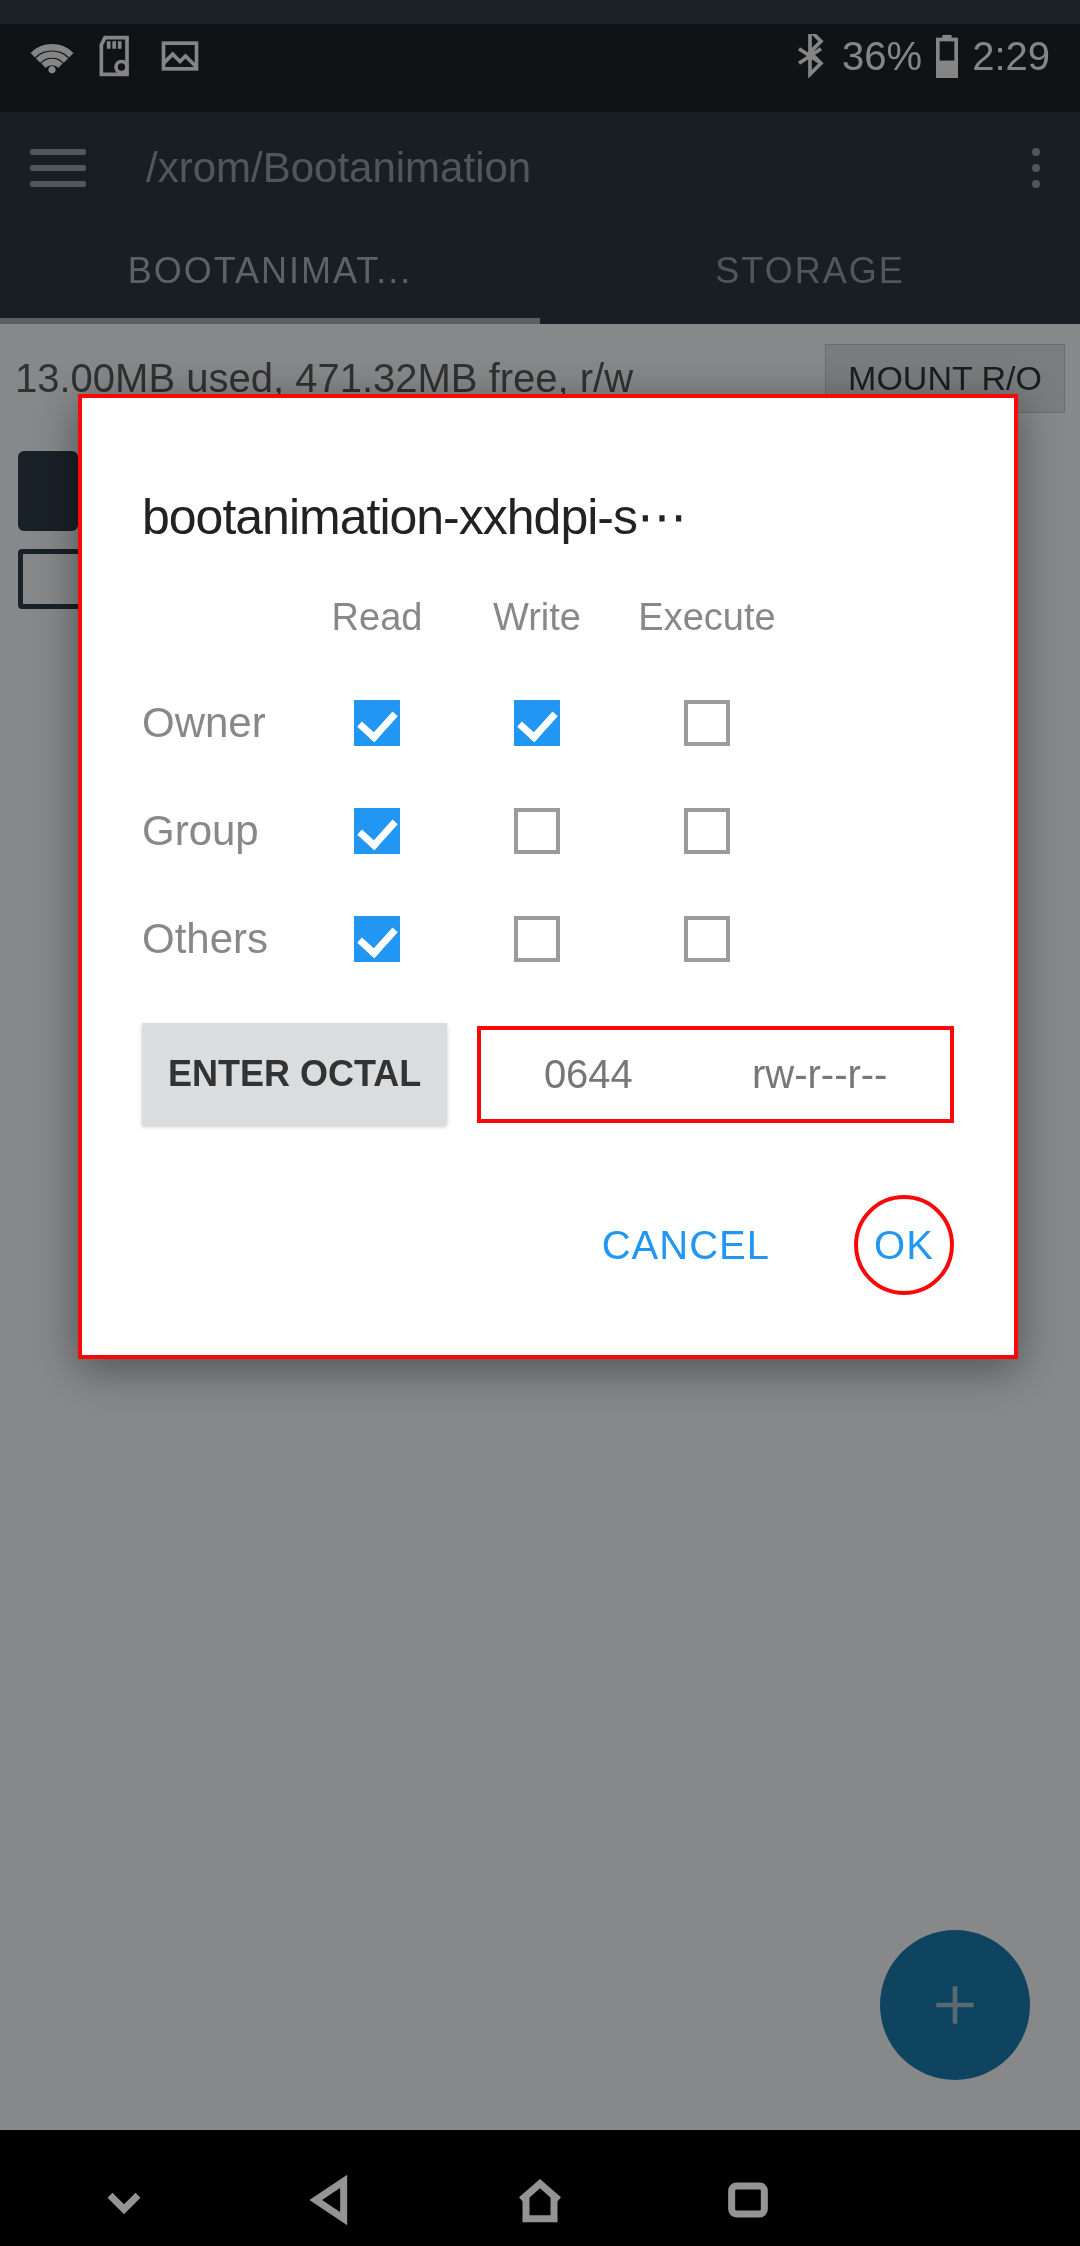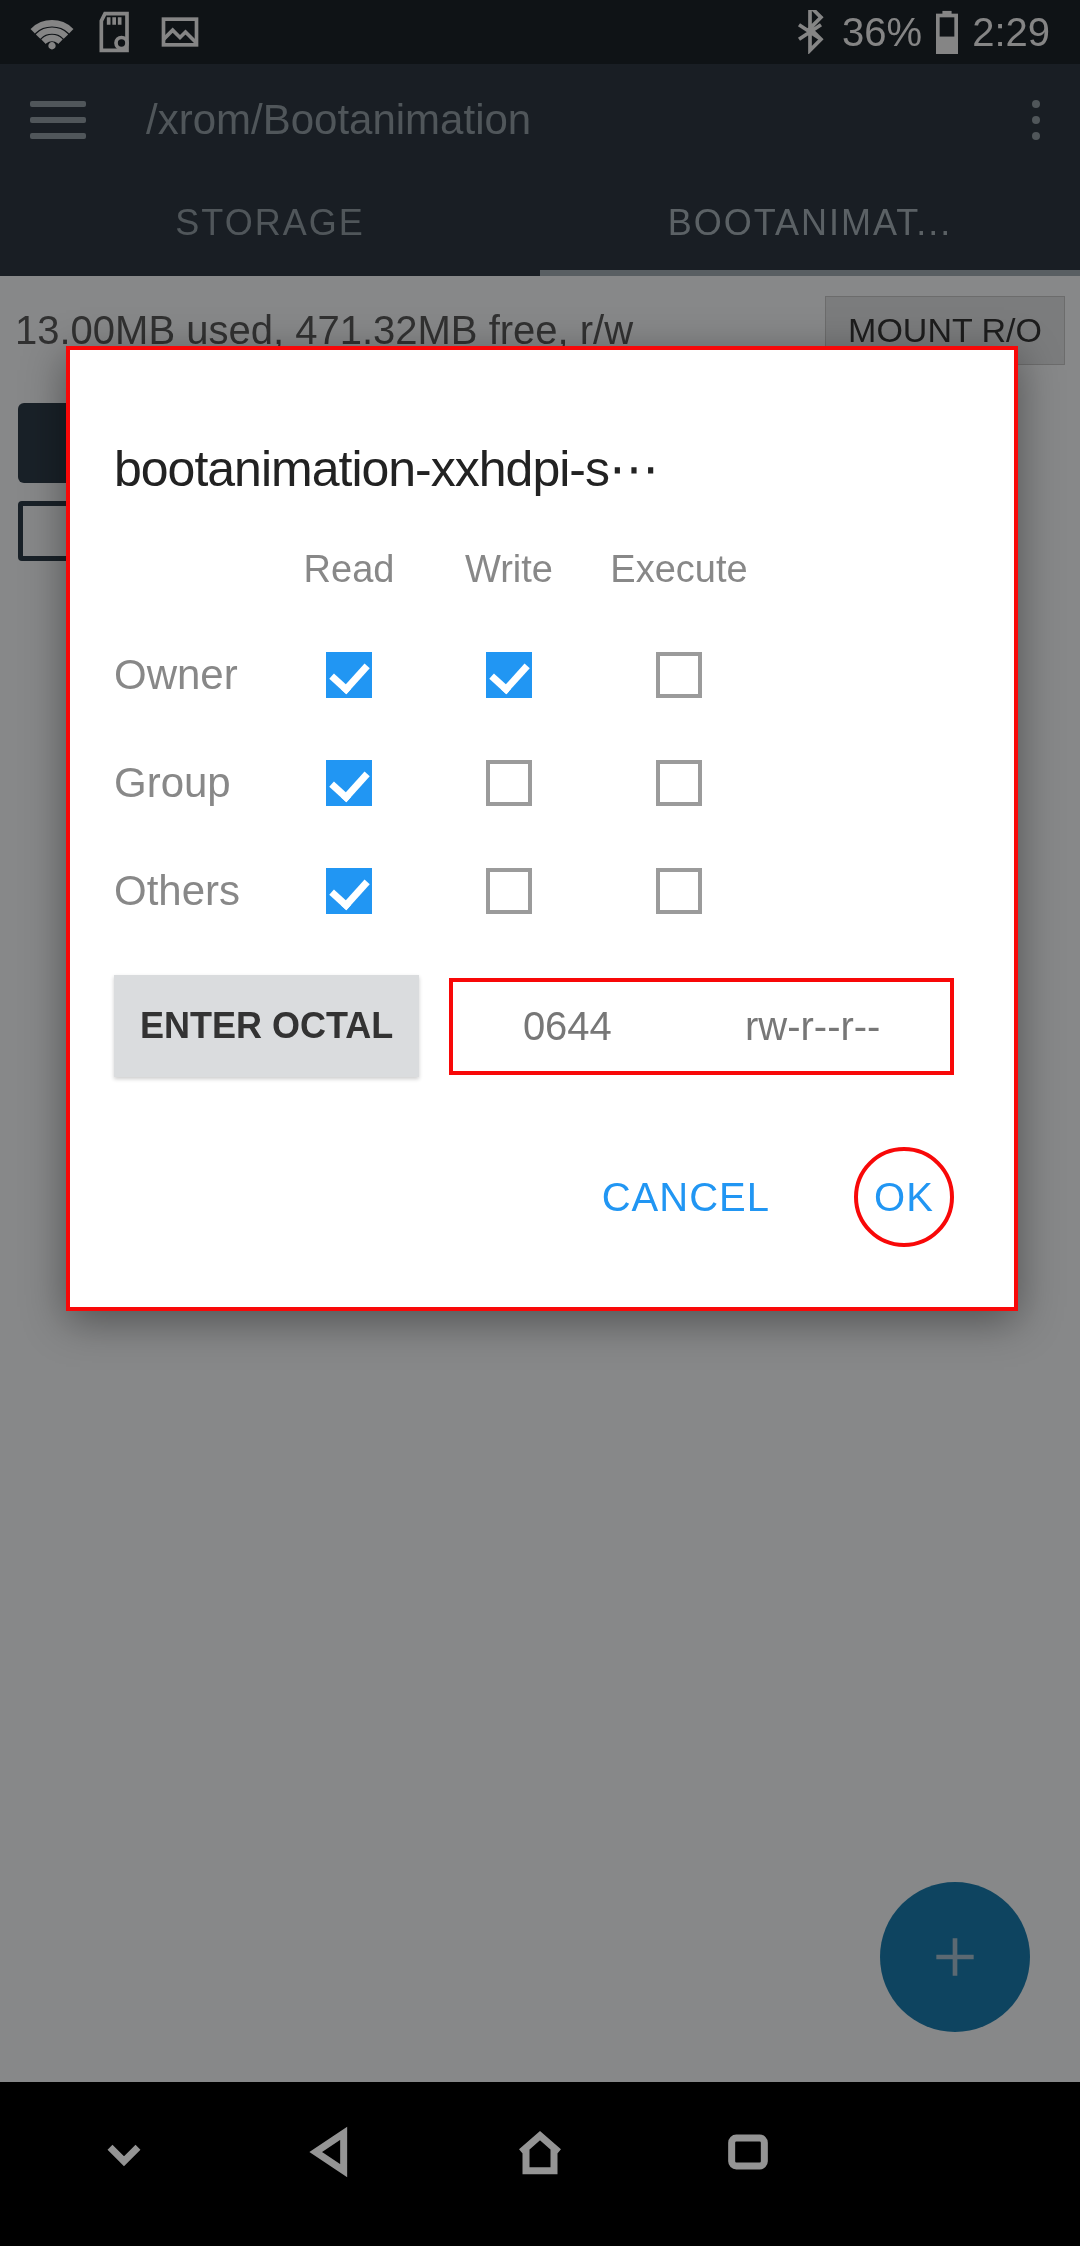--- a/index.html
+++ b/index.html
@@ -1,19 +1,19 @@
 <!DOCTYPE html>
 <html><head>
 <meta charset="utf-8">
 <style>
 * { margin: 0; padding: 0; box-sizing: border-box; }
 html, body { width: 1080px; height: 2246px; font-family: -apple-system, "Helvetica Neue", Arial, sans-serif; background: #000; overflow: hidden; }
 
 
-.status-bar { height: 64px; background: #1a2127; display: flex; align-items: center; justify-content: space-between; padding: 0 30px; color: #e6e6e6; }
+.status-bar { height: 112px; background: #1a2127; display: flex; align-items: center; justify-content: space-between; padding: 0 30px; color: #e6e6e6; }
 .status-left { display: flex; align-items: center; gap: 20px; }
 .status-right { display: flex; align-items: center; gap: 10px; font-size: 40px; font-weight: 300; }
 .status-icon { width: 44px; height: 44px; fill: #e6e6e6; stroke: #e6e6e6; }
 
 
 .app-bar { height: 112px; background: #2b353e; display: flex; align-items: center; padding: 0 30px; color: #8a949c; }
 .hamburger { width: 56px; display: flex; flex-direction: column; gap: 10px; }
 .hamburger span { height: 6px; background: #8a949c; border-radius: 2px; }
 .app-title { margin-left: 60px; font-size: 42px; font-weight: 300; flex: 1; color: #8a949c; }
 .overflow { display: flex; flex-direction: column; gap: 8px; padding-right: 10px; }
@@ -30,21 +30,21 @@
 .storage-text { flex: 1; }
 .mount-btn { background: #d4d6d8; padding: 14px 22px; font-size: 34px; color: #333; border: 1px solid #bbb; cursor: pointer; }
 
 
 .file-stub { width: 60px; height: 80px; background: #2b3945; margin: 18px 18px; border-radius: 6px; }
 
 
 .overlay { position: absolute; inset: 0; top: -300px; bottom: -140px; background: rgba(0,0,0,0.42); }
 
 
-.dialog { position: absolute; left: 66px; right: 62px; top: 70px; background: #fff; border: 4px solid #f80808; padding: 90px 60px 60px 44px; box-shadow: 0 10px 40px rgba(0,0,0,0.4); }
+.dialog { position: absolute; left: 78px; right: 62px; top: 70px; background: #fff; border: 4px solid #f80808; padding: 90px 60px 60px 60px; box-shadow: 0 10px 40px rgba(0,0,0,0.4); }
 .dialog-title { font-size: 50px; font-weight: 300; color: #222; margin-bottom: 50px; letter-spacing: -1px; }
 
 .perm-grid { display: grid; grid-template-columns: 160px 150px 170px 170px; row-gap: 60px; align-items: center; justify-items: center; margin-bottom: 60px; }
 .perm-header { font-size: 38px; color: #888; font-weight: 300; }
 .perm-label { font-size: 42px; color: #888; font-weight: 300; justify-self: start; }
 
 .chk { width: 46px; height: 46px; border: 4px solid #9b9b9b; position: relative; cursor: pointer; }
 .chk.checked { background: #2196f3; border-color: #2196f3; }
 .chk.checked::after { content: ""; position: absolute; left: 8px; top: 0px; width: 16px; height: 28px; border: solid #fff; border-width: 0 7px 7px 0; transform: rotate(42deg); }
 
@@ -107,22 +107,22 @@
     </div>
   <div class="app-title">/xrom/Bootanimation</div>
   <div class="overflow">
       <span></span>
       <span></span>
       <span></span>
     </div>
 </div>
 
 <div class="tab-bar">
+  <div class="tab active">BOOTANIMAT...</div>
   <div class="tab">STORAGE</div>
-  <div class="tab active">BOOTANIMAT...</div>
 </div>
 
 <div class="content">
   <div class="storage-row">
     <div class="storage-text">13.00MB used, 471.32MB free, r/w</div>
     <div class="mount-btn">MOUNT R/O</div>
   </div>
   <div class="file-stub"></div>
   <div class="file-stub" style="background:transparent;border:5px solid #2b3945;border-radius:4px;height:60px;width:70px"></div>
 

